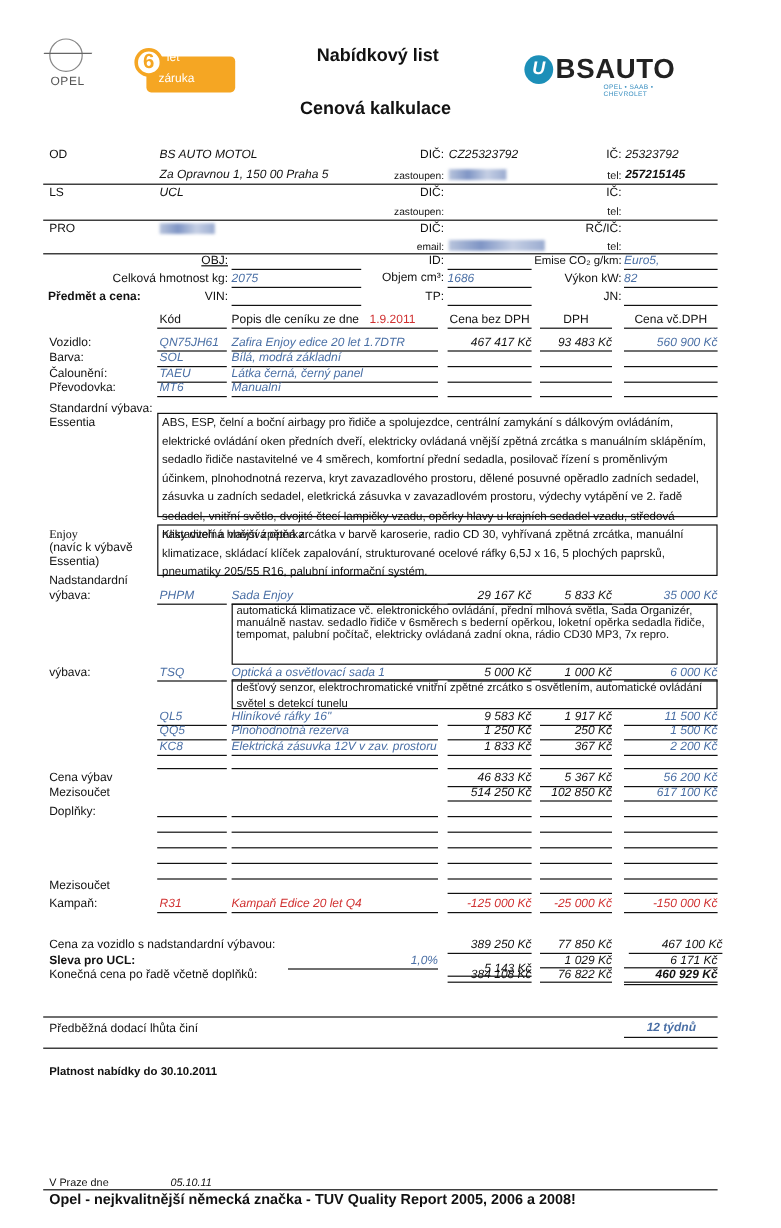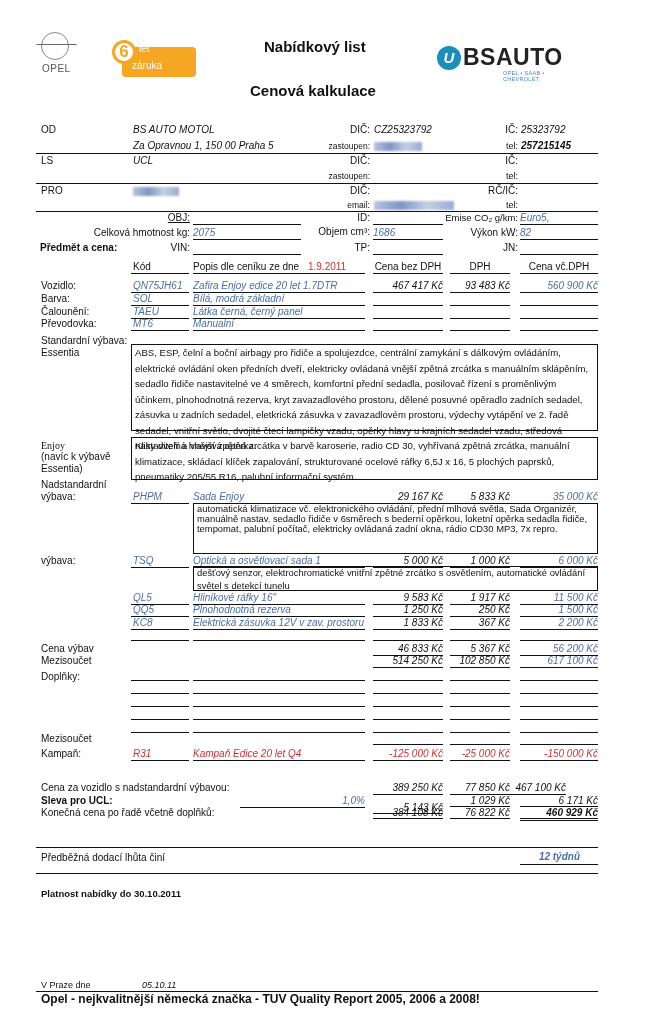--- a/index.html
+++ b/index.html
@@ -241,21 +241,21 @@
 <div class="abs" style="left:41px; top:748px;">Kampaň:</div>
 <div class="abs ul it red" style="left:131px; width:58px; top:748px; height:13px; padding-left:2px;">R31</div>
 <div class="abs ul it red" style="left:193px; width:172px; top:748px; height:13px;">Kampaň Edice 20 let Q4</div>
 <div class="abs ul it r red" style="left:373px; width:70px; top:748px; height:13px;">-125 000 Kč</div>
 <div class="abs ul it r red" style="left:450px; width:60px; top:748px; height:13px;">-25 000 Kč</div>
 <div class="abs ul it r red" style="left:520px; width:78px; top:748px; height:13px;">-150 000 Kč</div>
 
 <div class="abs" style="left:41px; top:782px;">Cena  za vozidlo s nadstandardní výbavou:</div>
 <div class="abs it r ul" style="left:373px; width:70px; top:782px; height:13px;">389 250 Kč</div>
 <div class="abs it r ul" style="left:450px; width:60px; top:782px; height:13px;">77 850 Kč</div>
-<div class="abs it r ul" style="left:488px; width:78px; top:782px; height:13px;">467 100 Kč</div>
+<div class="abs it r ul" style="left:524px; width:78px; top:782px; height:13px;">467 100 Kč</div>
 
 <div class="abs b" style="left:41px; top:795px;">Sleva pro UCL:</div>
 <div class="abs it r ul blue" style="left:240px; width:125px; top:795px; height:13px;">1,0%</div>
 <div class="abs it r ul" style="left:373px; width:70px; top:802px; height:12px;">5 143 Kč</div>
 <div class="abs it r ul" style="left:450px; width:60px; top:795px; height:12px;">1 029 Kč</div>
 <div class="abs it r ul" style="left:520px; width:78px; top:795px; height:12px;">6 171 Kč</div>
 
 <div class="abs" style="left:41px; top:807px;">Konečná cena po řadě včetně doplňků:</div>
 <div class="abs it r ul" style="left:373px; width:70px; top:807px; height:12px;">384 108 Kč</div>
 <div class="abs it r ul" style="left:450px; width:60px; top:807px; height:12px;">76 822 Kč</div>

